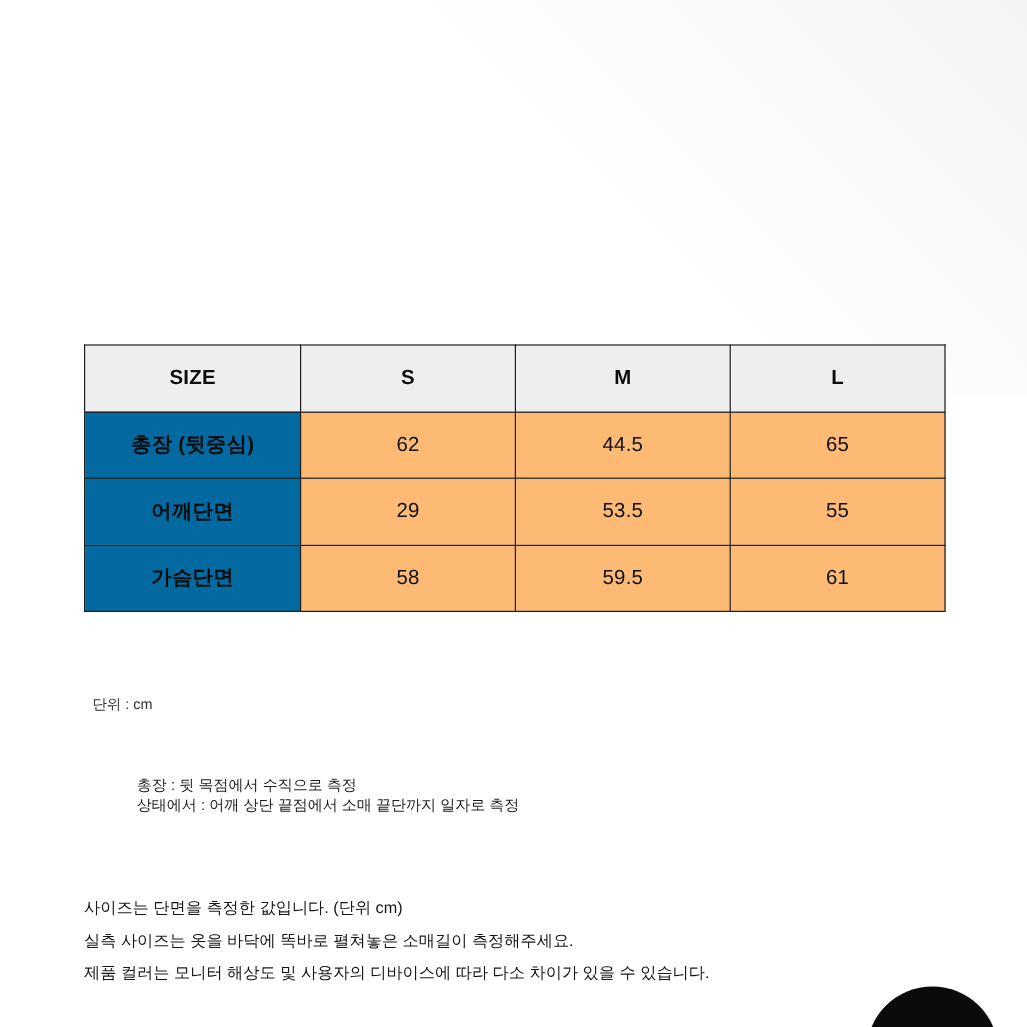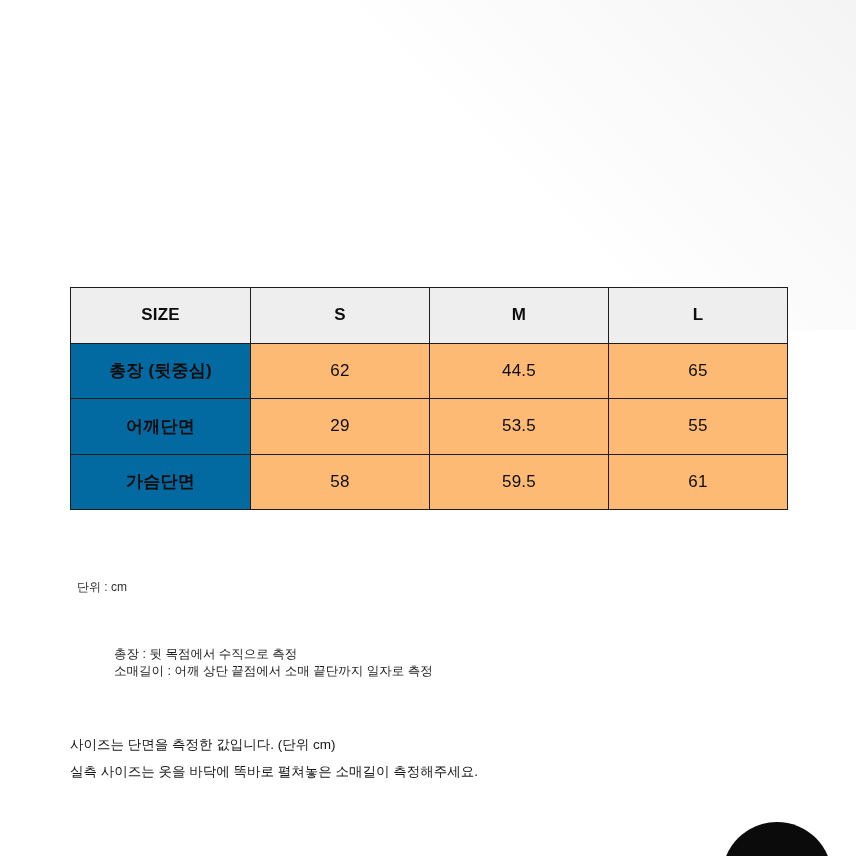--- a/index.html
+++ b/index.html
@@ -88,20 +88,21 @@
     position: absolute;
     left: 70px;
     top: 738px;
     font-size: 13.5px;
     color: #161616;
   }
   .c-notes .note-line {
     line-height: 14px;
     margin-bottom: 13px;
     white-space: nowrap;
+    margin-top: 12px;
   }
   .fab {
     position: absolute;
     left: 722px;
     top: 822px;
     width: 110px;
     height: 110px;
     border-radius: 50%;
     background: #0b0b0b;
     cursor: pointer;
@@ -148,23 +149,24 @@
         <td>59.5</td>
         <td>61</td>
       </tr>
     </tbody>
   </table>
 
   <div class="unit-label">단위 : cm</div>
 
   <div class="m-notes">
     <div class="note-line">총장 : 뒷 목점에서 수직으로 측정</div>
-    <div class="note-line">소매길이 : 어깨 상단 끝점에서 소매 끝단까지 일자로 측정</div>
+    <div class="note-line">상태에서 : 어깨 상단 끝점에서 소매 끝단까지 일자로 측정</div>
   </div>
 
   <div class="c-notes">
     <div class="note-line">사이즈는 단면을 측정한 값입니다. (단위 cm)</div>
     <div class="note-line">실측 사이즈는 옷을 바닥에 똑바로 펼쳐놓은 소매길이 측정해주세요.</div>
+    <div class="note-line">제품 컬러는 모니터 해상도 및 사용자의 디바이스에 따라 다소 차이가 있을 수 있습니다.</div>
   </div>
 
   <div class="fab"></div>
 
 </div>
 
 </body></html>

